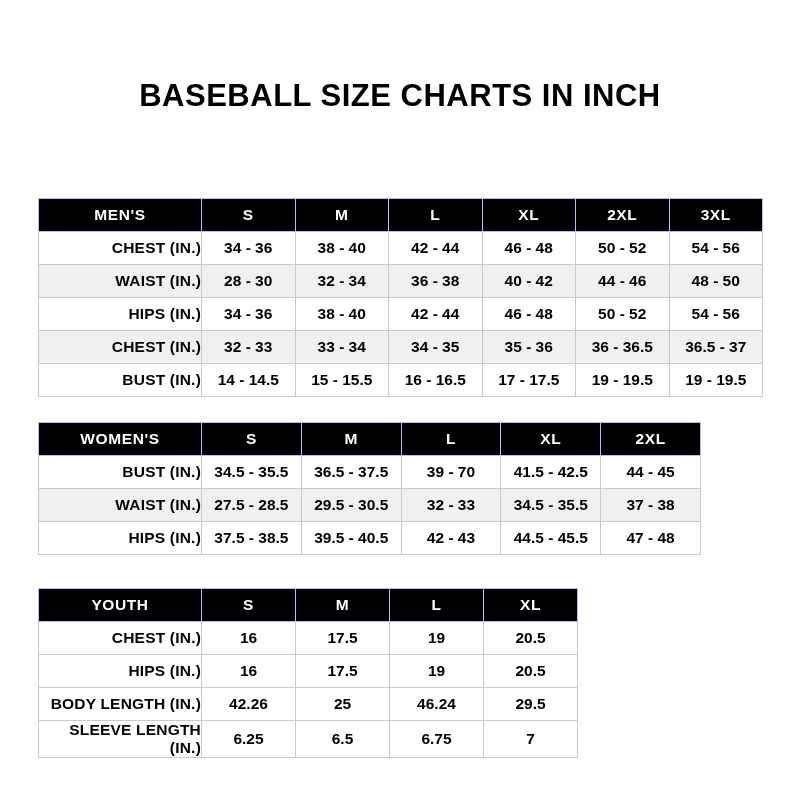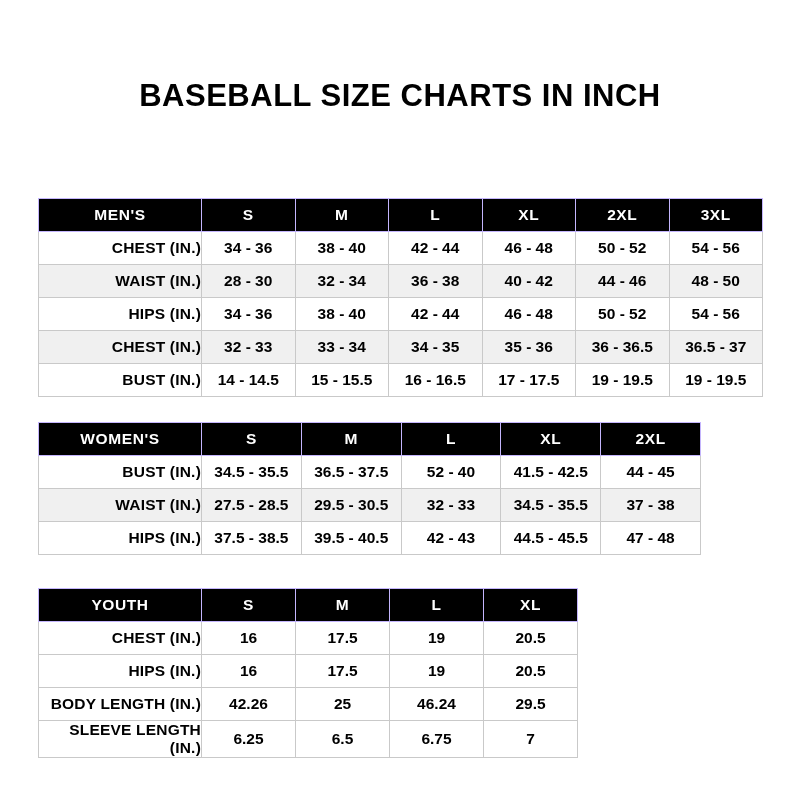--- a/index.html
+++ b/index.html
@@ -179,21 +179,21 @@
         <th>L</th>
         <th>XL</th>
         <th>2XL</th>
       </tr>
     </thead>
     <tbody>
       <tr>
         <td class="rowhead">BUST (IN.)</td>
         <td>34.5 - 35.5</td>
         <td>36.5 - 37.5</td>
-        <td>52 - 40</td>
+        <td>39 - 70</td>
         <td>41.5 - 42.5</td>
         <td>44 - 45</td>
       </tr>
       <tr class="alt">
         <td class="rowhead">WAIST (IN.)</td>
         <td>27.5 - 28.5</td>
         <td>29.5 - 30.5</td>
         <td>32 - 33</td>
         <td>34.5 - 35.5</td>
         <td>37 - 38</td>

